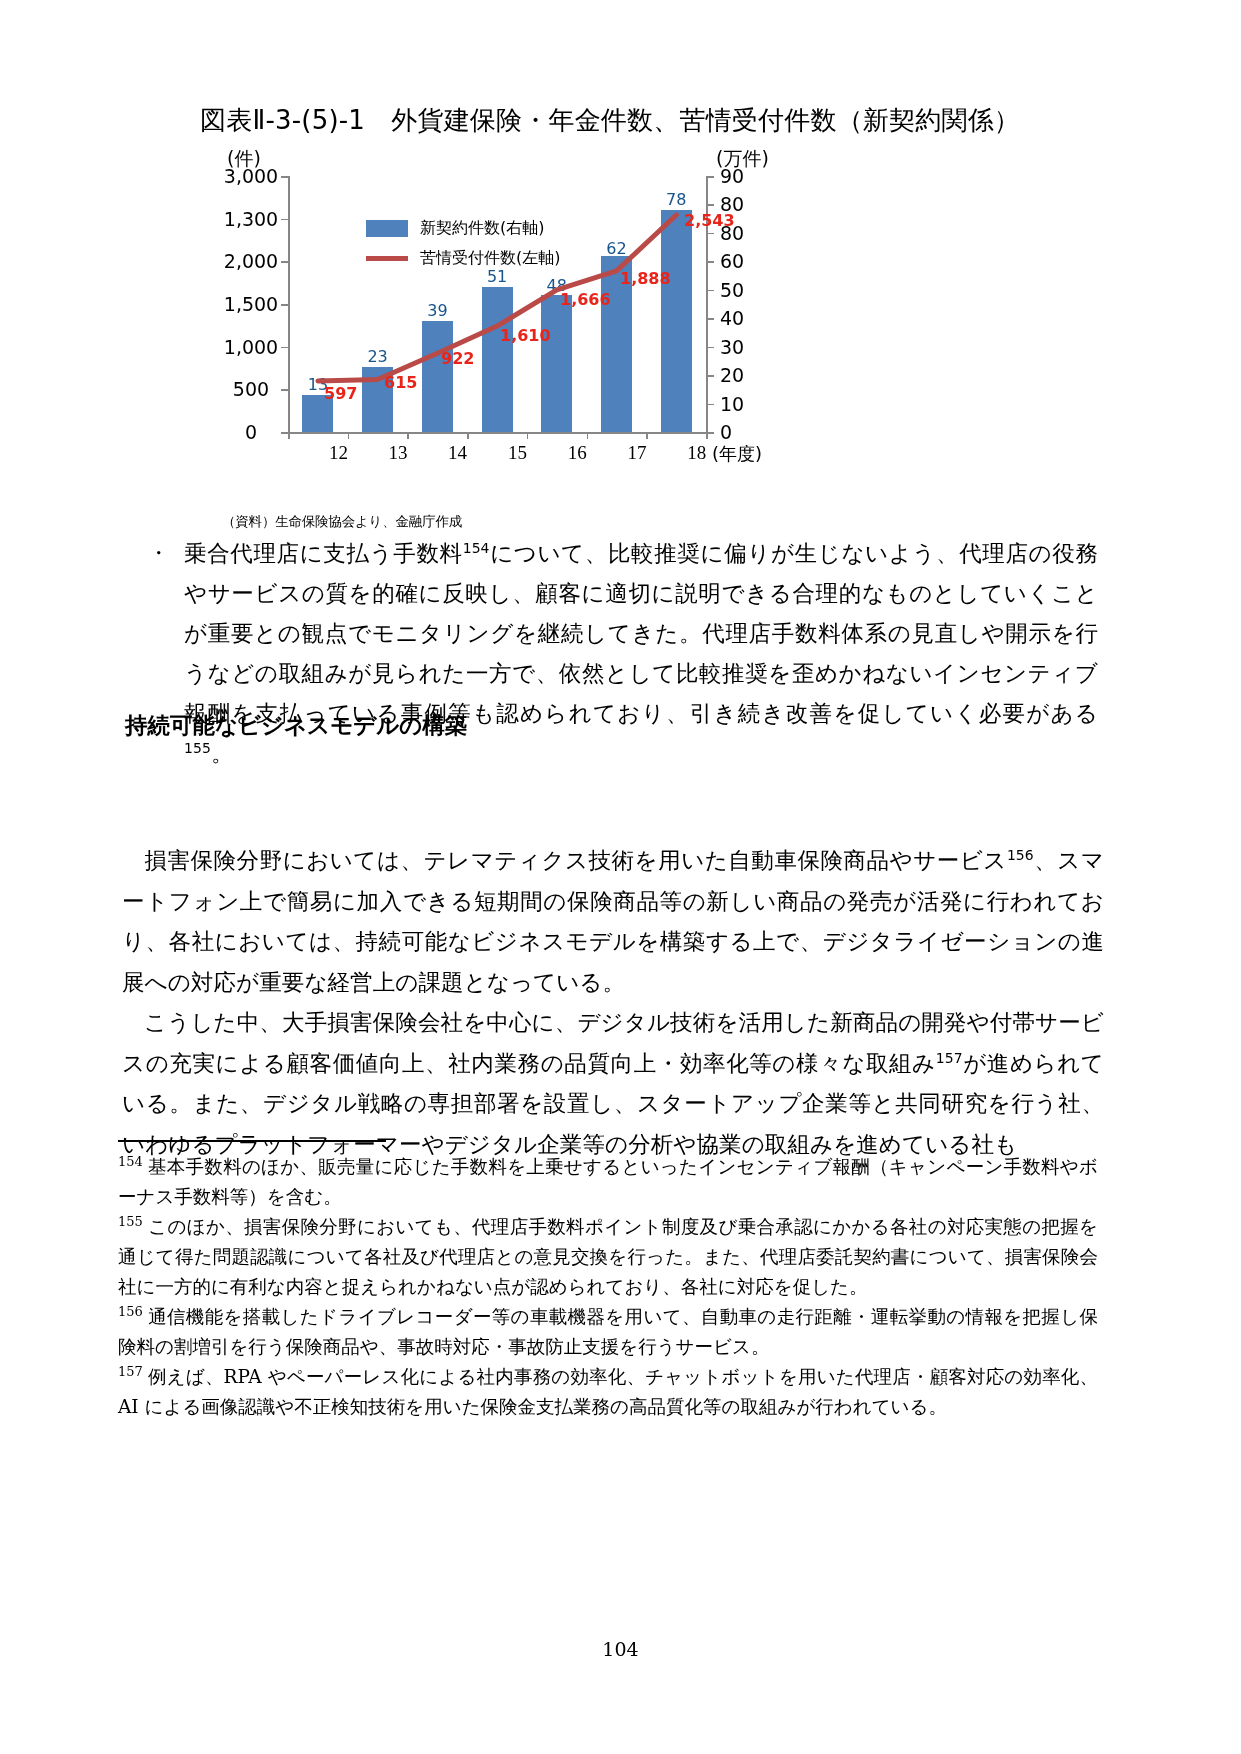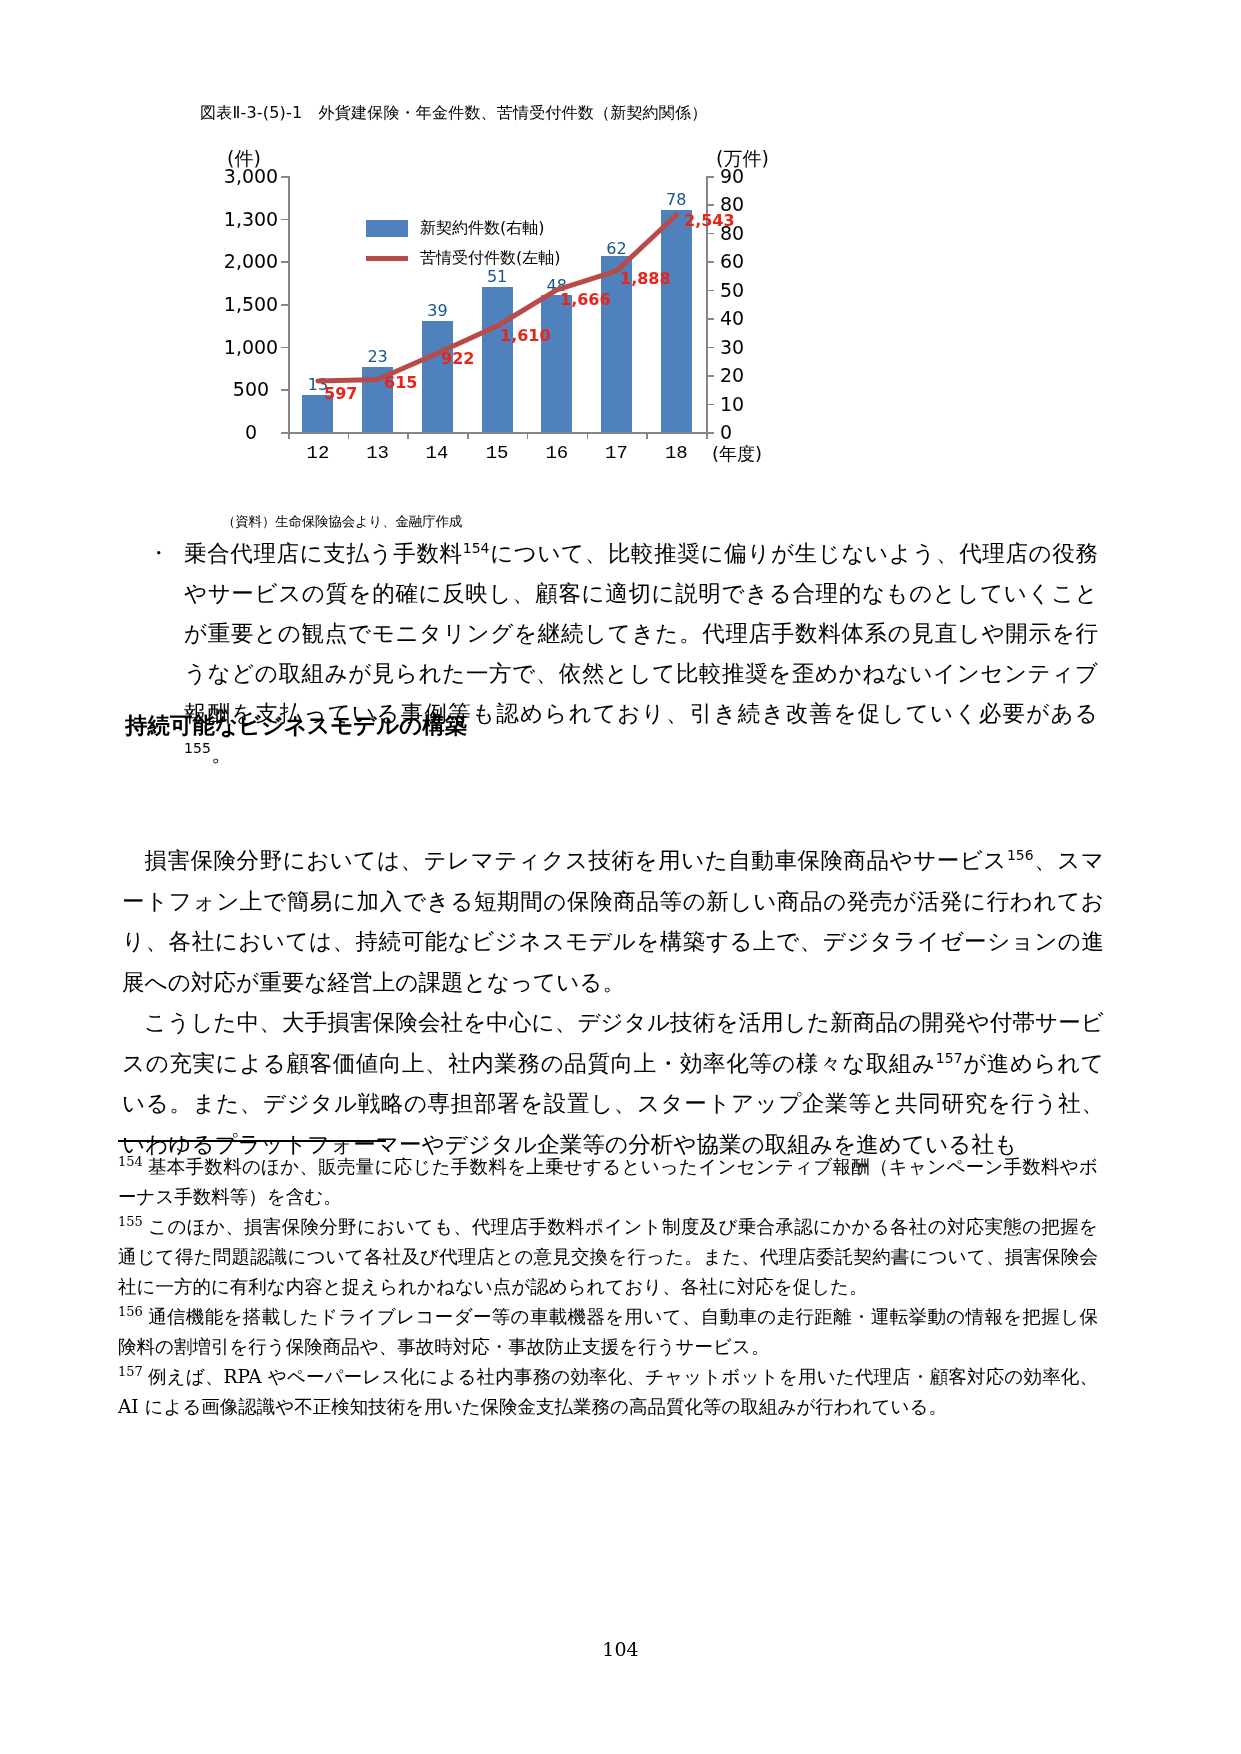--- a/index.html
+++ b/index.html
@@ -10,21 +10,21 @@
     color:#000;
     position:relative;
     overflow:hidden;
   }
   .page{position:relative;width:1241px;height:1754px;}
 
   
   .figure-wrap{position:absolute;left:0;top:0;width:1241px;}
   .fig-title{
     position:absolute;left:200px;top:103px;
-    font-size:16px;letter-spacing:0.2px;white-space:nowrap;
+    font-size:26px;letter-spacing:0.2px;white-space:nowrap;
     font-family:"DejaVu Sans",sans-serif;
   }
   .chart{
     position:absolute;left:218px;top:148px;width:600px;height:345px;
   }
   .axis-unit-left{
     position:absolute;left:9px;top:-2px;font-size:19px;
     font-family:"DejaVu Sans",sans-serif;
   }
   .axis-unit-right{
@@ -47,23 +47,23 @@
     position:absolute;right:420px;font-size:19px;text-align:center;
     width:70px;transform:translateY(-50%);
     font-family:"DejaVu Sans",sans-serif;
   }
   .ylabel-r{
     position:absolute;left:432px;font-size:19px;text-align:left;
     width:50px;transform:translateY(-50%);
     font-family:"DejaVu Sans",sans-serif;
   }
   .xlabel{
-    position:absolute;top:266px;font-size:19px;text-align:center;
+    position:absolute;top:266px;font-size:19px;text-align:right;
     width:60px;transform:translateX(-50%);
-    font-family:Liberation Mono, monospace;
+    font-family:Liberation Serif, serif;
   }
   .x-unit{
     position:absolute;left:424px;top:266px;font-size:18px;white-space:nowrap;
     font-family:"DejaVu Sans",sans-serif;
   }
   .bar{position:absolute;background:#4f81bd;bottom:0;}
   .bar-label{
     position:absolute;font-size:16px;color:#17548c;text-align:center;
     width:50px;transform:translateX(-50%);
     font-family:"DejaVu Sans",sans-serif;

